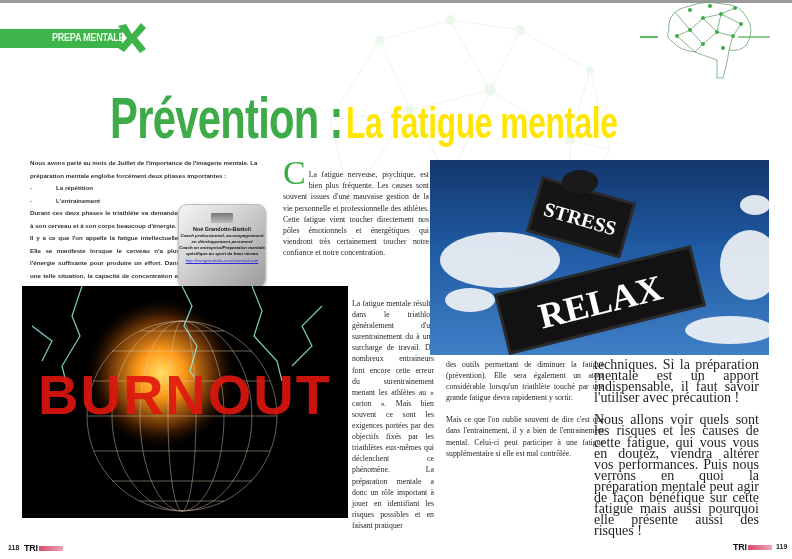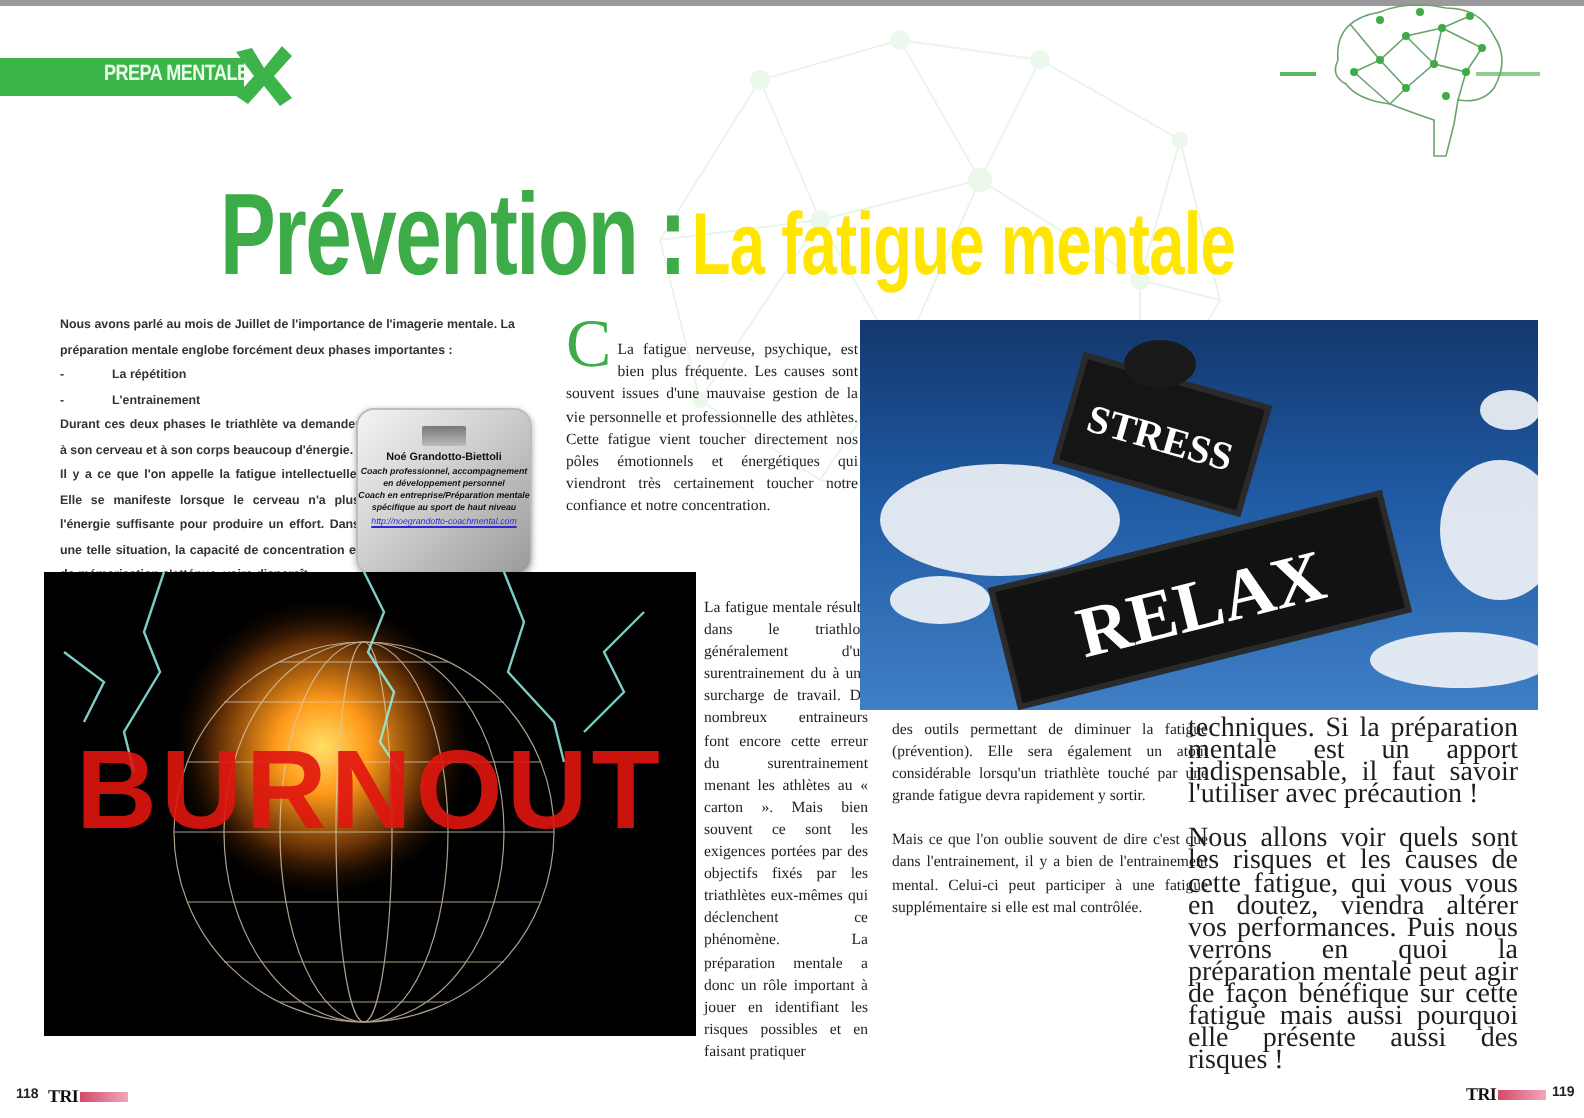--- a/index.html
+++ b/index.html
@@ -29,21 +29,21 @@
   .col2 { position: absolute; left: 283px; top: 158px; width: 146px; font-size: 7.8px; line-height: 11.2px; text-align: justify; color: #1e1e1e; }
   .dropcap { float: left; font-size: 34px; line-height: 28px; color: #3dac48; margin: 1px 3px 0 0; font-family: "Liberation Serif", serif; }
   .col2 p { margin-bottom: 11px; }
   .col3 { position: absolute; left: 352px; top: 298px; width: 82px; font-size: 7.8px; line-height: 11.1px; text-align: justify; color: #1e1e1e; }
   .col4 { position: absolute; left: 446px; top: 359px; width: 158px; font-size: 7.8px; line-height: 11.1px; text-align: justify; color: #1e1e1e; }
   .col4 p, .col5 p { margin-bottom: 11px; }
   .col5 { position: absolute; left: 594px; top: 359px; width: 165px; font-size: 14px; line-height: 11.1px; text-align: justify; color: #1e1e1e; }
   .img-burnout { position: absolute; left: 22px; top: 286px; width: 326px; height: 232px; background: #000; overflow: hidden; }
   .img-relax { position: absolute; left: 430px; top: 160px; width: 339px; height: 195px; overflow: hidden; background: linear-gradient(180deg, #14376d 0%, #1f5aa3 45%, #3f7fc6 100%); }
   .pg { position: absolute; font-family: "Liberation Sans", sans-serif; font-size: 7px; font-weight: bold; color: #222; }
-  .logo { position: absolute; font-family: Liberation Serif, serif; font-size: 9px; font-weight: bold; color: #111; letter-spacing: -0.3px; text-align: right; }
+  .logo { position: absolute; font-family: Liberation Sans, sans-serif; font-size: 9px; font-weight: bold; color: #111; letter-spacing: -0.3px; text-align: right; }
   .logo .mag { display: inline-block; width: 24px; height: 5px; background: linear-gradient(90deg, #d44a6b, #f2a7b8); vertical-align: middle; margin-left: 1px; }
 </style>
 </head>
 <body>
 
 <div class="topbar"></div>
 
 <svg class="bg-net" viewBox="0 0 340 260">
   <g stroke="#bfe6c0" stroke-width="1" fill="none">
     <path d="M40 120 L90 40 L160 20 L230 30 L300 70 L320 150 L280 220 L200 250 L120 240 L60 200 Z"></path>

